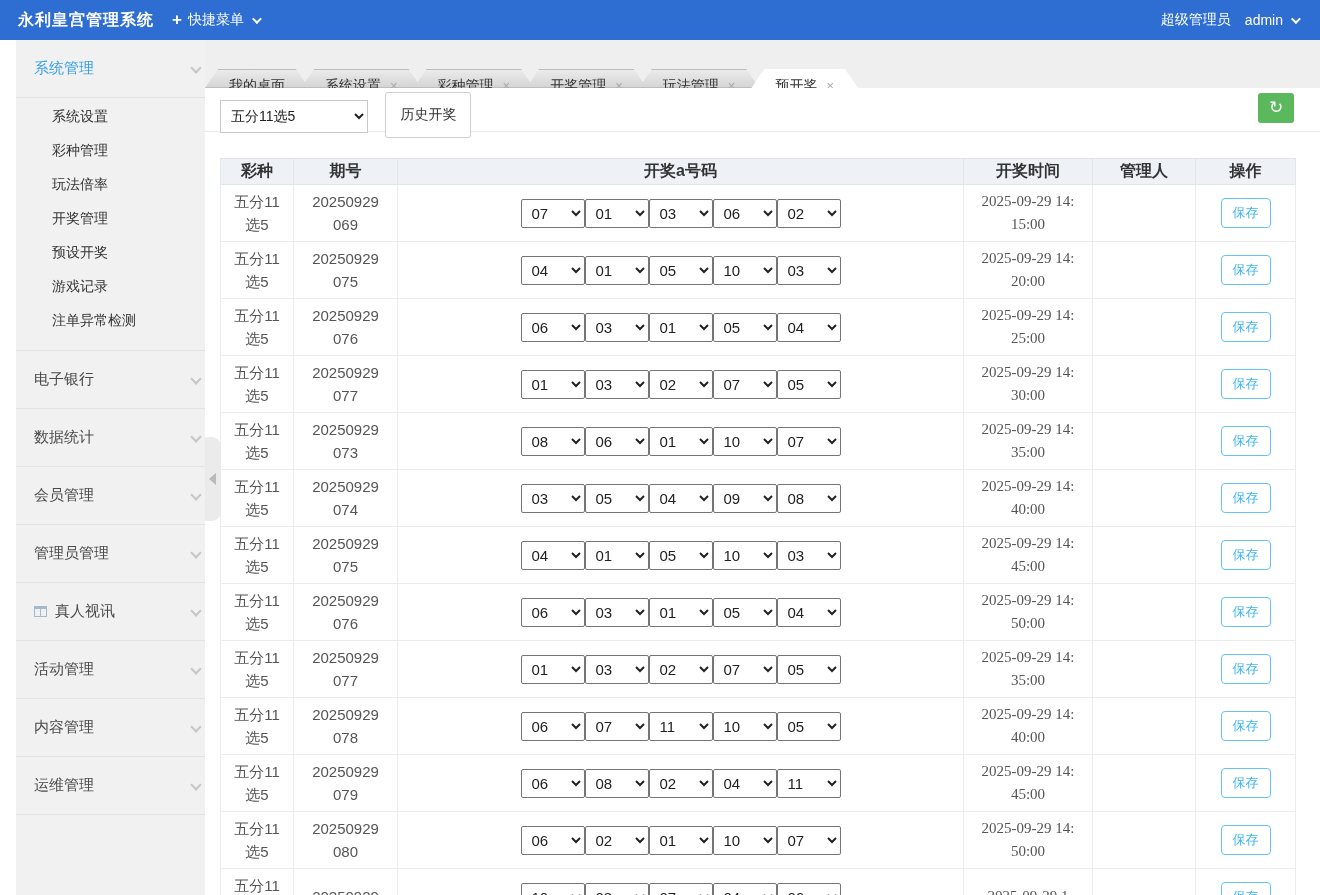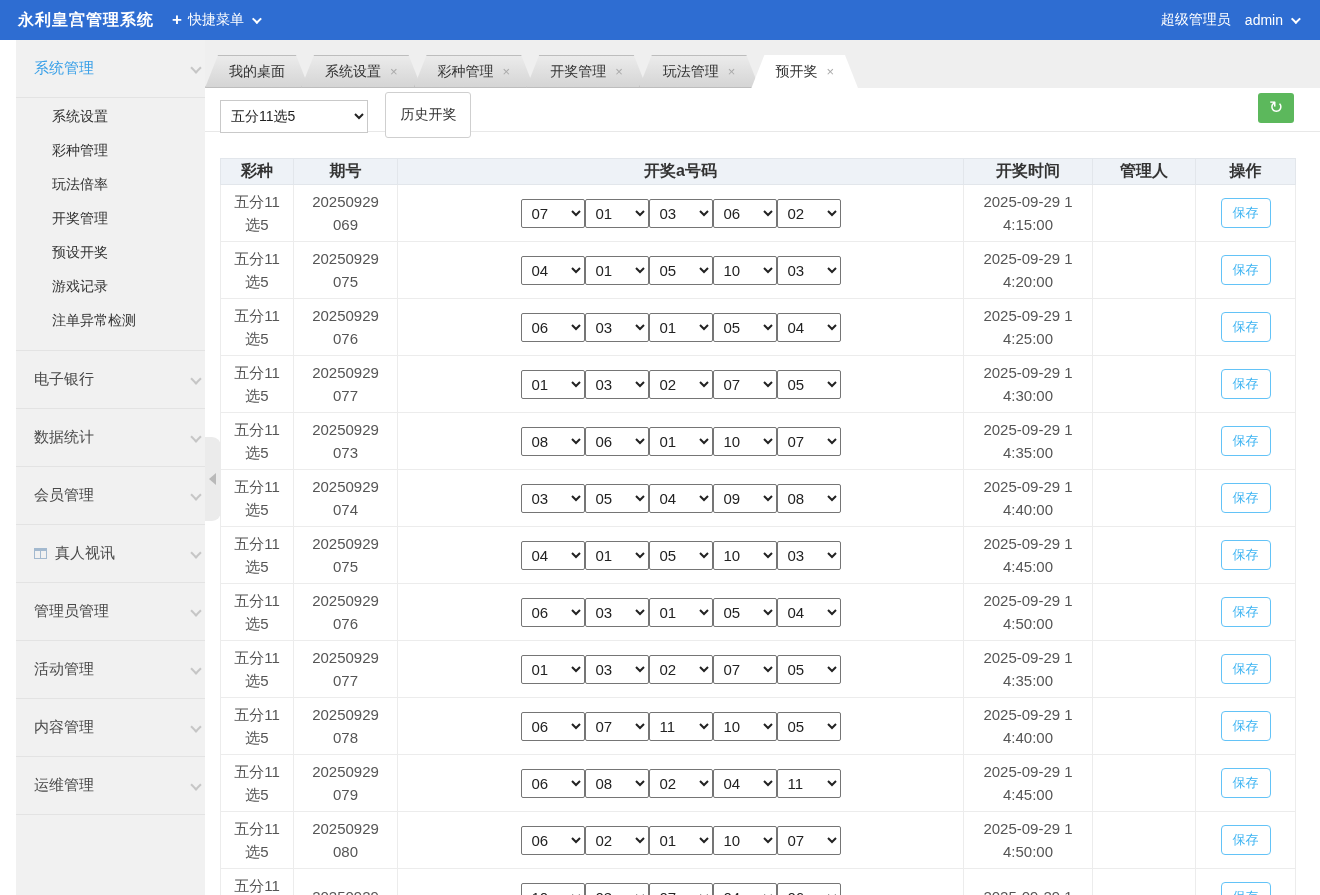--- a/index.html
+++ b/index.html
@@ -31,21 +31,21 @@
                background:linear-gradient(90deg, transparent 5px, #a3b9cf 5px, #a3b9cf 6px, transparent 6px); }
   .collapse-handle { position:absolute; left:205px; top:437px; width:16px; height:84px;
                      background:#ebebeb; border-radius:0 9px 9px 0; z-index:5; cursor:pointer; }
   .collapse-handle:after { content:""; position:absolute; left:4px; top:36px;
                            border-right:7px solid #b9b9b9; border-top:6px solid transparent;
                            border-bottom:6px solid transparent; }
 
   
   .main { position:absolute; top:40px; left:205px; right:0; bottom:0; background:#fff; }
   .tabstrip { background:#efefef; padding:15px 0 0 0; display:flex; align-items:flex-end; height:48px; }
-  .tab { position:relative; height:33px; line-height:33px; padding:0 24px; margin-right:-8px;
+  .tab { position:relative; height:19px; line-height:33px; padding:0 24px; margin-right:-8px;
          font-size:14px; color:#333; cursor:pointer; white-space:nowrap;
          clip-path:polygon(13px 0, calc(100% - 13px) 0, 100% 100%, 0 100%);
          background:linear-gradient(#ececec,#d4d4d4); box-shadow:inset 0 0 0 1px #bdbdbd; }
   .tab.active { background:#fff; box-shadow:none; z-index:3; }
   .tab-close { color:#a9a9a9; font-size:13px; margin-left:9px; cursor:pointer; }
 
   .toolbar { position:relative; padding:6px 0 0 15px; height:44px; border-bottom:1px solid #e8e8e8; background:#fff; }
   .lottery-select { width:148px; height:33px; border:1px solid #c9c9c9; background:#fff;
                     font-size:14px; padding:0 6px; color:#222; border-radius:0;
                     font-family:"Liberation Sans","DejaVu Sans",sans-serif; }
@@ -56,21 +56,21 @@
                  border:none; border-radius:3px; color:#fff; font-size:17px; line-height:28px; cursor:pointer; }
 
   
   table.draws { border-collapse:collapse; table-layout:fixed; width:1075px; margin:26px 25px 0 15px; }
   .draws th { background:#eef2f7; border:1px solid #e2e6eb; height:26px; font-size:16px; color:#333;
               font-weight:bold; text-align:center; }
   .draws td { border:1px solid #ececec; height:57px; text-align:center; font-size:15px; color:#555;
               vertical-align:middle; }
   td.c-lottery { padding:0 10px; line-height:1.55; }
   td.c-period  { padding:0 17px; word-break:break-all; line-height:1.55; }
-  td.c-time    { padding:0 17px; word-break:break-all; line-height:1.55; }
+  td.c-time    { padding:0 17px; word-break:break-all; line-height:1.55;font-family:Liberation Serif, serif; }
   .numrow { display:flex; justify-content:center; gap:0; }
   .num-select { width:64px; height:29px; border:1px solid #757575; border-radius:2px; background:#fff;
                 font-size:15px; color:#222; padding:0 0 0 6px;
                 font-family:"Liberation Sans","DejaVu Sans",sans-serif; }
   .save-btn { background:#fff; border:1px solid #63c3f7; color:#3eb4f2; border-radius:4px;
               font-size:13px; padding:5px 11px; cursor:pointer;
               font-family:"Liberation Sans","DejaVu Sans",sans-serif; }
 </style>
 </head>
 <body>
@@ -98,22 +98,22 @@
       <div class="side-sub-item">彩种管理</div>
       <div class="side-sub-item">玩法倍率</div>
       <div class="side-sub-item">开奖管理</div>
       <div class="side-sub-item">预设开奖</div>
       <div class="side-sub-item">游戏记录</div>
       <div class="side-sub-item">注单异常检测</div>
     </div>
     <div class="side-group"><span>电子银行</span><span class="side-chev"></span></div>
     <div class="side-group"><span>数据统计</span><span class="side-chev"></span></div>
     <div class="side-group"><span>会员管理</span><span class="side-chev"></span></div>
+    <div class="side-group"><span>管理员管理</span><span class="side-chev"></span></div>
     <div class="side-group"><span class="gift-icon"></span><span>真人视讯</span><span class="side-chev"></span></div>
-    <div class="side-group"><span>管理员管理</span><span class="side-chev"></span></div>
     <div class="side-group"><span>活动管理</span><span class="side-chev"></span></div>
     <div class="side-group"><span>内容管理</span><span class="side-chev"></span></div>
     <div class="side-group"><span>运维管理</span><span class="side-chev"></span></div>
   </nav>
 <div class="collapse-handle"></div>
 
 <main class="main">
   <div class="tabstrip" id="tabstrip">
       <div class="tab"><span>我的桌面</span></div>
       <div class="tab"><span>系统设置</span><span class="tab-close">×</span></div>

